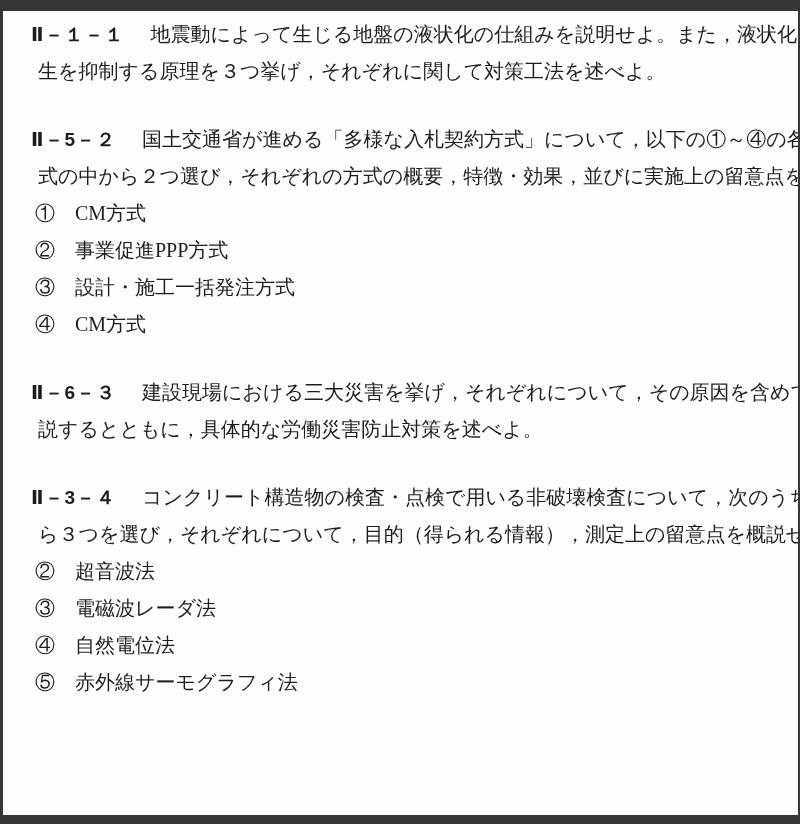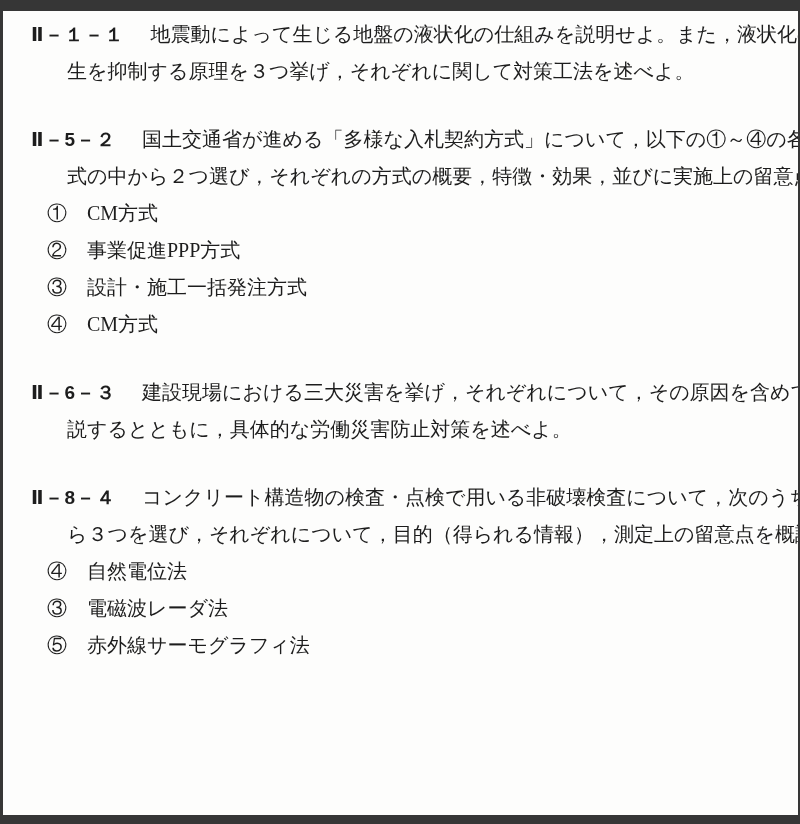--- a/index.html
+++ b/index.html
@@ -27,22 +27,22 @@
     padding-top: 5px;
     color: #1d1d1d;
     font-size: 20px;
   }
   .line {
     line-height: 37px;
     height: 37px;
     white-space: nowrap;
   }
   .head { padding-left: 28px; }
-  .cont { padding-left: 64px; }
-  .item { padding-left: 44px; }
+  .cont { padding-left: 35px; }
+  .item { padding-left: 32px; }
   .qnum {
     font-family: "Liberation Sans", "DejaVu Sans", sans-serif;
     font-weight: bold;
     font-size: 19px;
     letter-spacing: 1px;
     margin-right: 26px;
   }
   .onum { margin-right: 20px; }
   .question + .question { margin-top: 31px; }
 </style>
@@ -80,28 +80,31 @@
 
     <div class="question">
       <div class="line head">
         <span class="qnum">Ⅱ－6－３</span><span>建設現場における三大災害を挙げ，それぞれについて，その原因を含めて概</span>
       </div>
       <div class="line cont">説するとともに，具体的な労働災害防止対策を述べよ。</div>
     </div>
 
     <div class="question">
       <div class="line head">
-        <span class="qnum">Ⅱ－8－４</span><span>コンクリート構造物の検査・点検で用いる非破壊検査について，次のうちか</span>
+        <span class="qnum">Ⅱ－3－４</span><span>コンクリート構造物の検査・点検で用いる非破壊検査について，次のうちか</span>
       </div>
       <div class="line cont">ら３つを選び，それぞれについて，目的（得られる情報），測定上の留意点を概説せよ。</div>
       <div class="line item">
-        <span class="onum">④</span><span>自然電位法</span>
+        <span class="onum">②</span><span>超音波法</span>
       </div>
       <div class="line item">
         <span class="onum">③</span><span>電磁波レーダ法</span>
+      </div>
+      <div class="line item">
+        <span class="onum">④</span><span>自然電位法</span>
       </div>
       <div class="line item">
         <span class="onum">⑤</span><span>赤外線サーモグラフィ法</span>
       </div>
     </div>
 
   </div>
 </div>
 
 </body></html>

